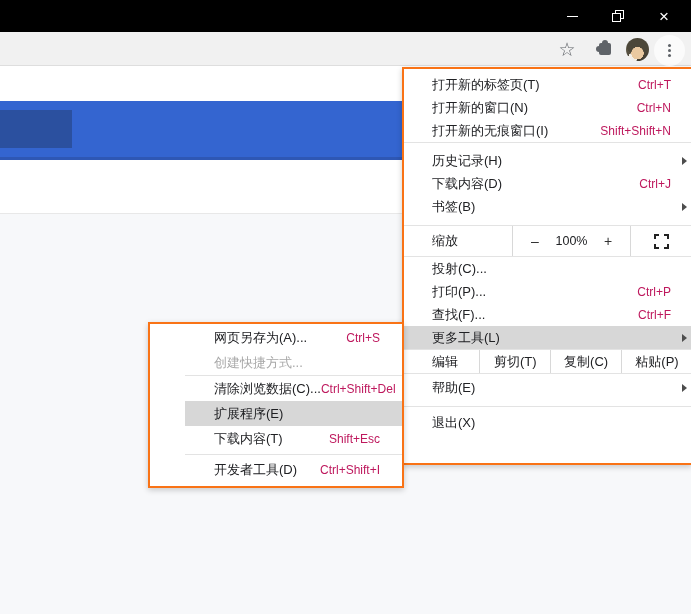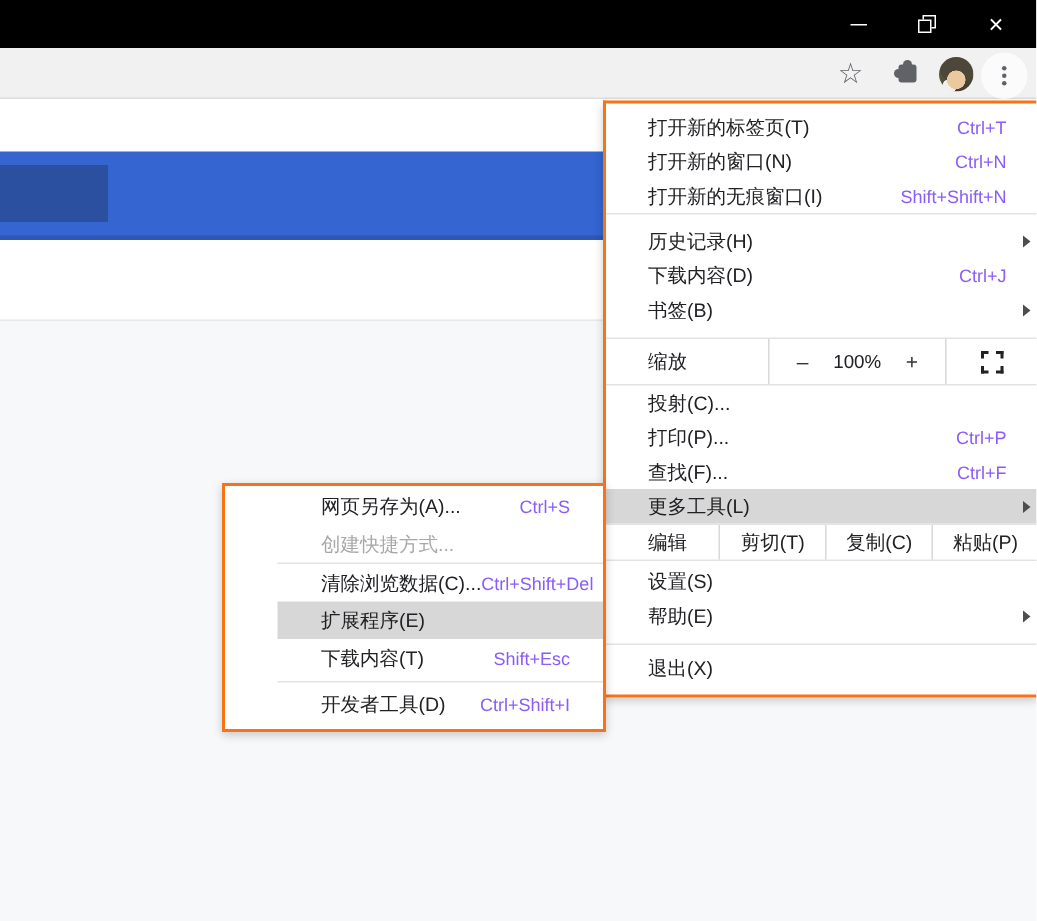--- a/index.html
+++ b/index.html
@@ -41,21 +41,21 @@
   
   .page-white { position:absolute; left:0; top:67px; width:691px; height:146px; background:#fff; }
   .page-lower { position:absolute; left:0; top:213px; width:691px; height:401px; background:#f7f8fa; border-top:1px solid #e8e8e8; }
   .blue-banner { position:absolute; left:0; top:101px; width:402px; height:59px; background:#3465d0; border-bottom:3px solid #2e57b4; }
   .blue-inner { position:absolute; left:0; top:9px; width:72px; height:38px; background:#2b509f; }
 
   
   .menu { background:#fff; border:2px solid #f97316; box-shadow:0 2px 6px rgba(0,0,0,0.2); font-size:13px; color:#202124; }
   .mi { position:relative; display:flex; align-items:center; padding:0 21px 0 28px; cursor:default; }
   .mi .lbl { flex:1 1 auto; white-space:nowrap; }
-  .mi .sc { font-size:12px; color:#8b5cf6; white-space:nowrap; }
+  .mi .sc { font-size:12px; color:#be185d; white-space:nowrap; }
   .mi.hl { background:#d7d7d7; }
   .mi.disabled .lbl { color:#a8a8a8; }
   .sep { height:1px; background:#e3e3e3; }
   .arrow { position:absolute; right:5px; top:50%; margin-top:-4px; width:0; height:0;
            border-left:5px solid #4d4d4d; border-top:4px solid transparent; border-bottom:4px solid transparent; }
 
   
   .main-menu { position:absolute; left:402px; top:67px; width:290px; height:398px; border-right:none; z-index:5; padding-top:4px; }
   .main-menu .mi { height:23px; }
   .main-menu .sep1 { margin:0 0 6px 0; }
@@ -183,23 +183,20 @@
     <div class="sep"></div>
     <div class="editrow">
       <div class="e-label">编辑</div>
       <div class="e-btn">剪切(T)</div>
       <div class="e-btn">复制(C)</div>
       <div class="e-btn last">粘贴(P)</div>
     </div>
     <div class="sep"></div>
     <div class="pad2"></div>
     <div class="mi">
-      <span class="lbl">设置(S)</span>
-    </div>
-    <div class="mi">
       <span class="lbl">帮助(E)</span>
       <span class="arrow"></span>
     </div>
     <div class="sep sep2"></div>
     <div class="pad4"></div>
     <div class="mi">
       <span class="lbl">退出(X)</span>
     </div>
   </div>
 

